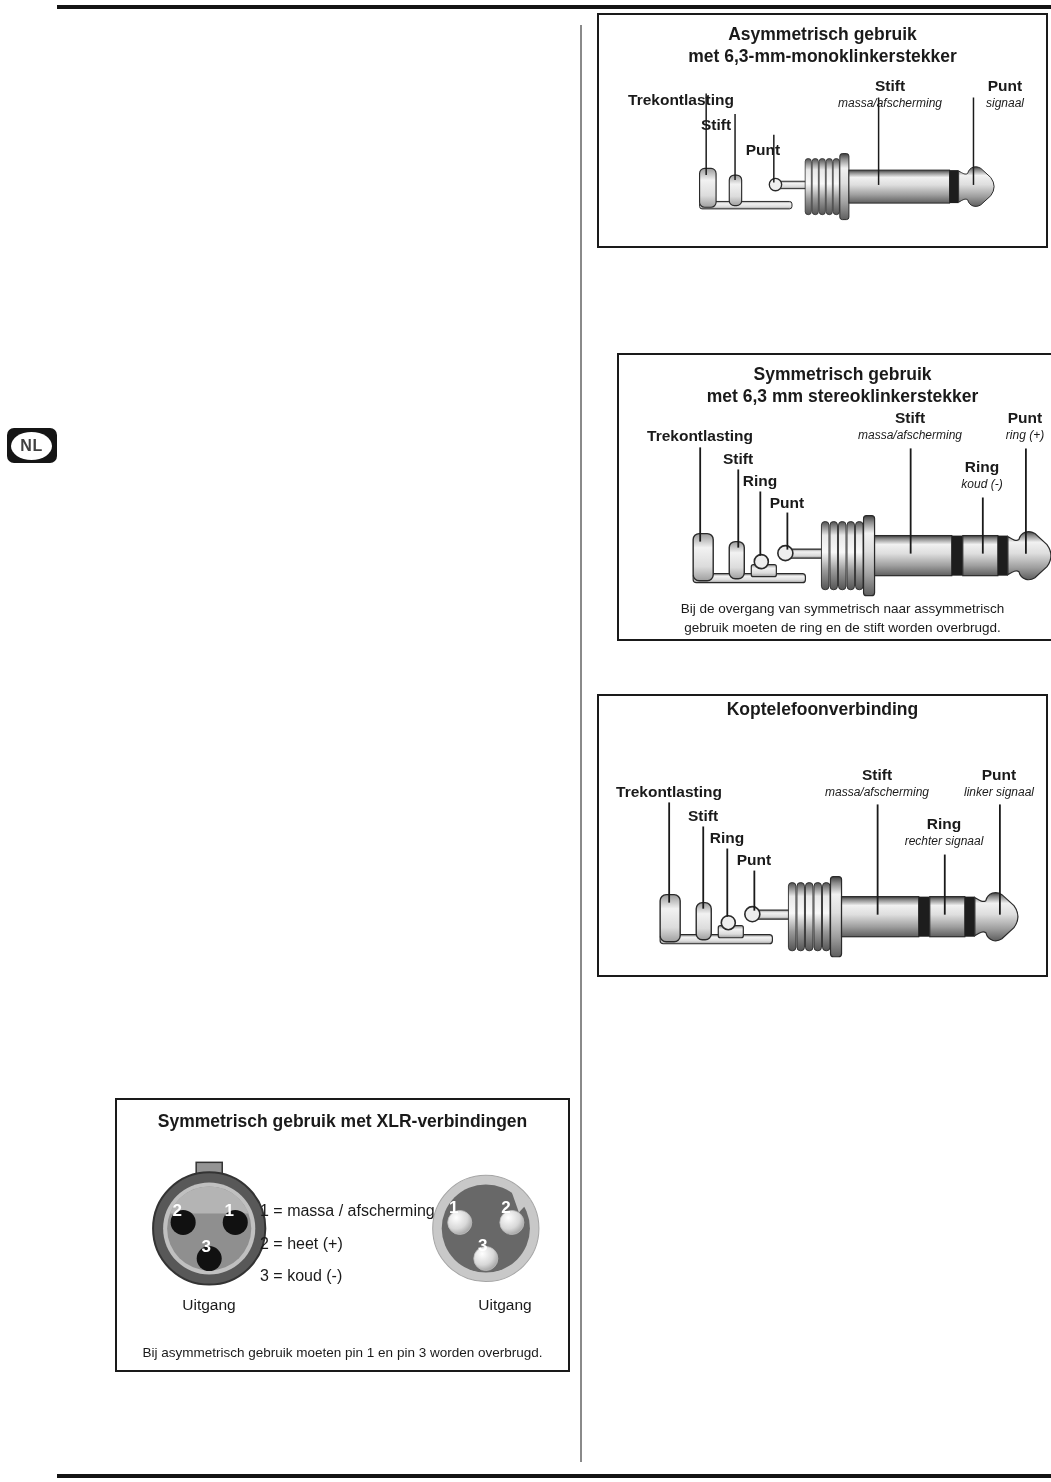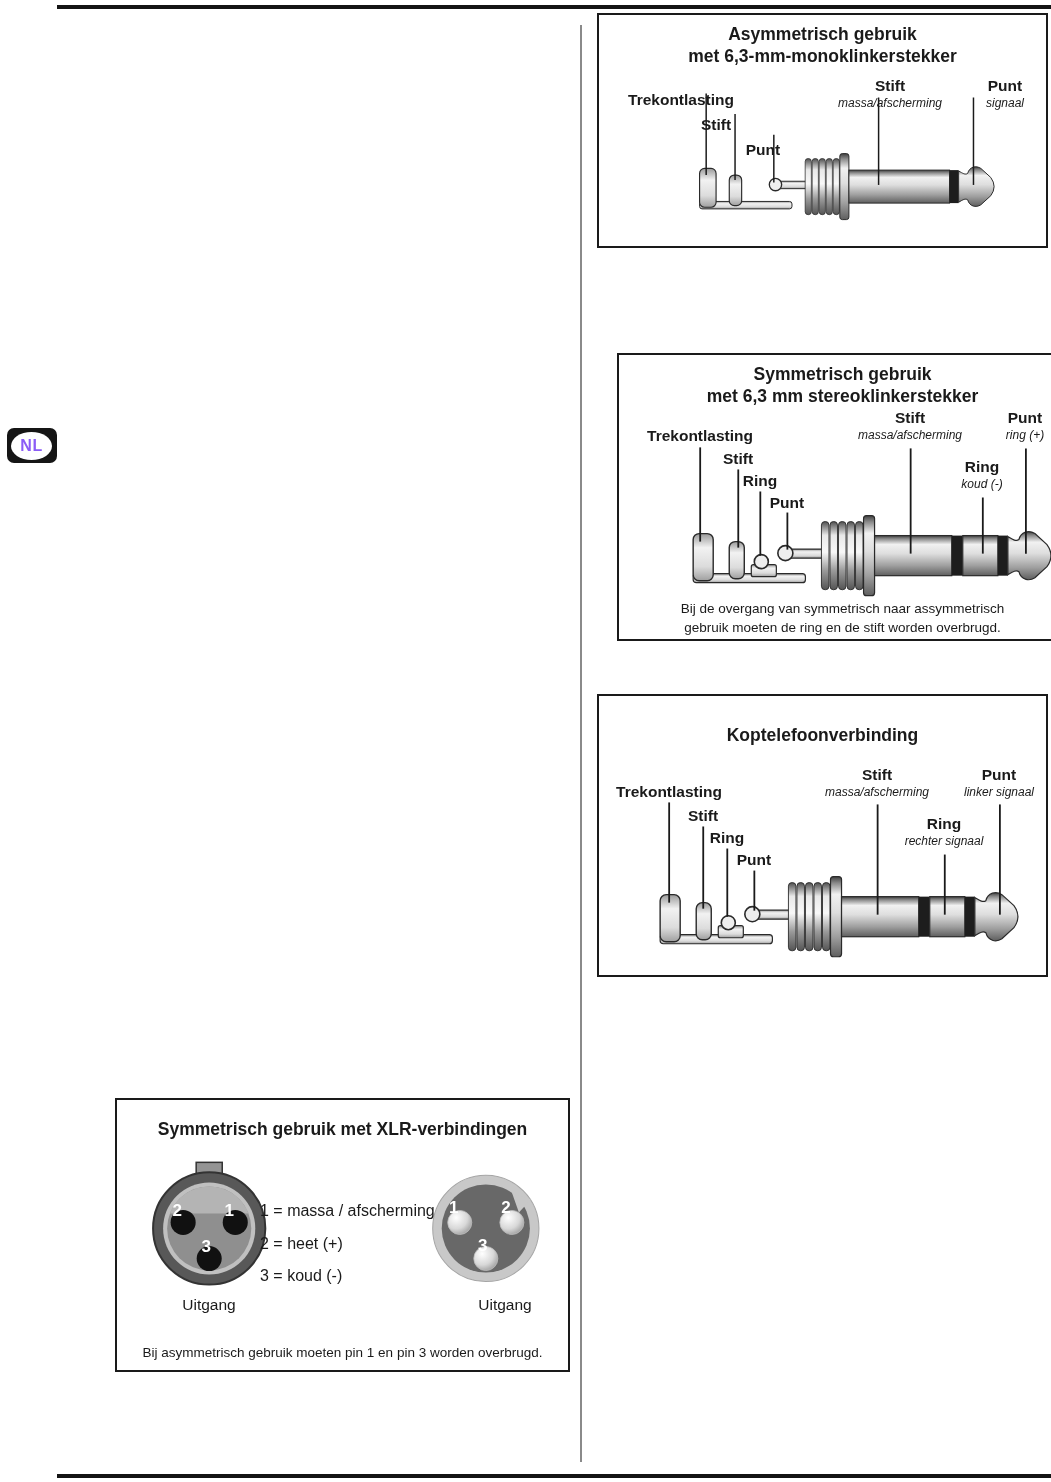--- a/index.html
+++ b/index.html
@@ -7,21 +7,21 @@
     position:relative; width:1051px; height:1482px; background:#ffffff;
     font-family:"Liberation Sans", sans-serif; color:#1a1a1a; overflow:hidden;
   }
   .hrule { position:absolute; background:#141414; height:4px; left:57px; width:994px; }
   .vdivider { position:absolute; background:#8a8a8a; width:1.5px; }
   
   .lang-badge { position:absolute; left:7px; top:428px; width:50px; height:35px;
     background:#151515; border-radius:7px; }
   .lang-badge .oval { position:absolute; left:4px; top:3.5px; width:41px; height:28px;
     background:#ffffff; border-radius:50%; display:flex; align-items:center; justify-content:center; }
-  .lang-badge .oval span { font-size:16px; font-weight:bold; color:#8b5cf6; letter-spacing:0.5px; }
+  .lang-badge .oval span { font-size:16px; font-weight:bold; color:#404040; letter-spacing:0.5px; }
   
   .panel { position:absolute; border:2.5px solid #1a1a1a; box-sizing:border-box; background:#fff; }
   .ptitle { position:relative; text-align:center; font-weight:bold; font-size:17.5px; line-height:22px; z-index:3; }
   .art { position:absolute; left:0; top:0; width:100%; height:100%; z-index:1; }
   .blbl { position:absolute; transform:translateX(-50%); font-weight:bold; font-size:15.5px;
     line-height:17px; white-space:nowrap; z-index:3; }
   .ilbl { position:absolute; transform:translateX(-50%); font-style:italic; font-size:12px;
     line-height:15px; white-space:nowrap; z-index:3; }
   .pnote { position:absolute; left:0; right:0; text-align:center; font-size:13.5px; line-height:19px; z-index:3; }
   .lgd { position:absolute; font-size:16px; line-height:18px; white-space:nowrap; z-index:3; }
@@ -172,21 +172,21 @@
     <svg class="art" viewBox="0 0 446 278">
       <use href="#jack-stereo" transform="translate(53,170)"></use>
       <line class="callout" x1="70" y1="106" x2="70" y2="206"></line>
       <line class="callout" x1="104" y1="130" x2="104" y2="212"></line>
       <line class="callout" x1="128" y1="152" x2="128" y2="220"></line>
       <line class="callout" x1="155" y1="174" x2="155" y2="214"></line>
       <line class="callout" x1="278" y1="108" x2="278" y2="218"></line>
       <line class="callout" x1="345" y1="158" x2="345" y2="218"></line>
       <line class="callout" x1="400" y1="108" x2="400" y2="218"></line>
     </svg>
-    <div class="ptitle" style="margin-top:28px">
+    <div class="ptitle" style="margin-top:2px">
       <div>Koptelefoonverbinding</div>
     </div>
     <div class="blbl" style="left:70px; top:87px">Trekontlasting</div>
     <div class="blbl" style="left:104px; top:111px">Stift</div>
     <div class="blbl" style="left:128px; top:133px">Ring</div>
     <div class="blbl" style="left:155px; top:155px">Punt</div>
     <div class="blbl" style="left:278px; top:70px">Stift</div>
     <div class="ilbl" style="left:278px; top:89px">massa/afscherming</div>
     <div class="blbl" style="left:345px; top:119px">Ring</div>
     <div class="ilbl" style="left:345px; top:138px">rechter signaal</div>
@@ -216,21 +216,21 @@
         <circle cx="368" cy="128" r="44" fill="#686868"></circle>
         <path d="M394,92 L413,99 L401,112 Z" fill="#c8c8c8"></path>
         <circle cx="342" cy="122" r="12" fill="url(#pinBall)" stroke="#bdbdbd" stroke-width="0.8"></circle>
         <circle cx="394" cy="122" r="12" fill="url(#pinBall)" stroke="#bdbdbd" stroke-width="0.8"></circle>
         <circle cx="368" cy="158" r="12" fill="url(#pinBall)" stroke="#bdbdbd" stroke-width="0.8"></circle>
         <text class="pin-num" x="336" y="113">1</text>
         <text class="pin-num" x="388" y="113">2</text>
         <text class="pin-num" x="365" y="150">3</text>
       </g>
     </svg>
-    <div class="ptitle" style="margin-top:18px">Symmetrisch gebruik met XLR-verbindingen</div>
+    <div class="ptitle" style="margin-top:10px">Symmetrisch gebruik met XLR-verbindingen</div>
     <div class="lgd" style="left:143px; top:102px">1 = massa / afscherming</div>
     <div class="lgd" style="left:143px; top:135px">2 = heet (+)</div>
     <div class="lgd" style="left:143px; top:167px">3 = koud (-)</div>
     <div class="conn-caption" style="left:92px; top:196px">Uitgang</div>
     <div class="conn-caption" style="left:388px; top:196px">Uitgang</div>
     <div class="pnote" style="top:243px">Bij asymmetrisch gebruik moeten pin 1 en pin 3 worden overbrugd.</div>
   </section>
 </div>
 
 </body></html>

